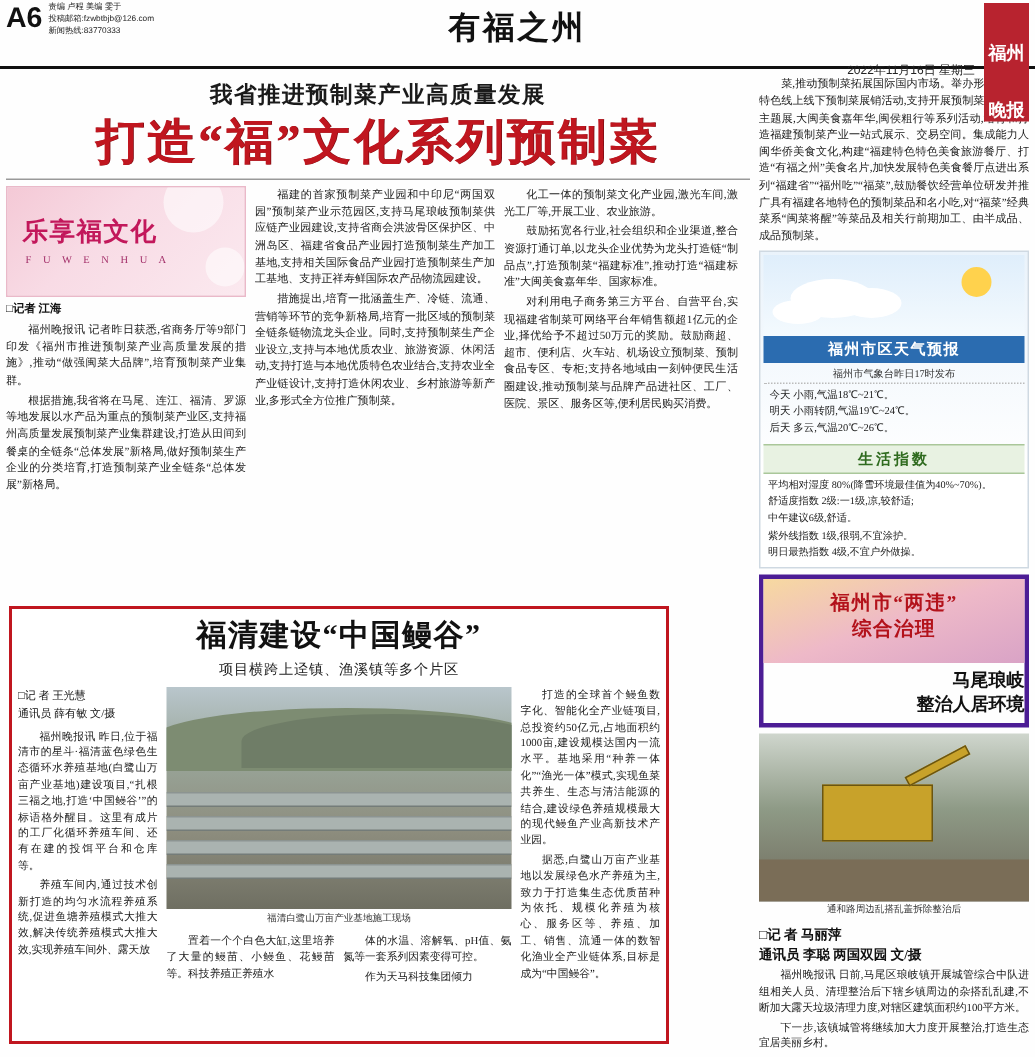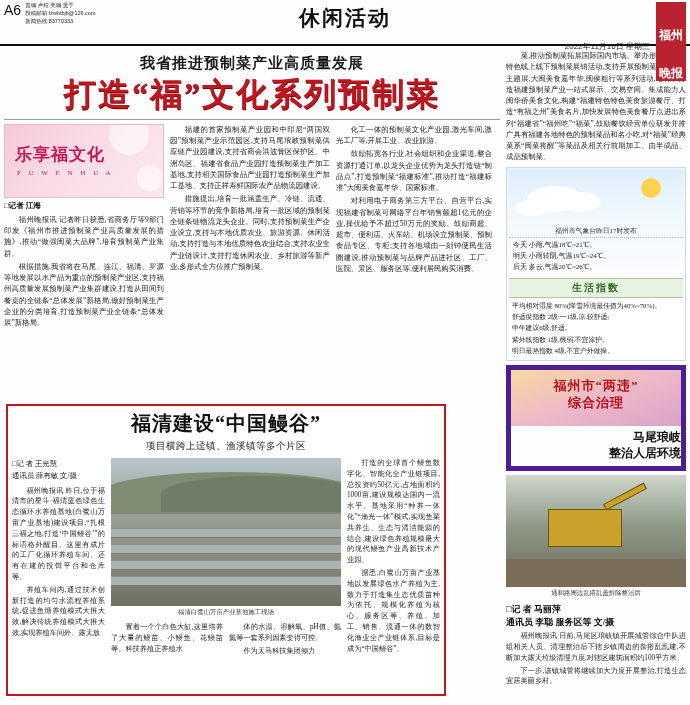--- a/index.html
+++ b/index.html
@@ -26,22 +26,22 @@
   }
   .pagenum-block {
     width: 150px;
     padding: 2px 0 0 4px;
     display: flex;
     align-items: flex-start;
     gap: 4px;
   }
   .pagenum {
     font-family: "Liberation Sans", sans-serif;
-    font-size: 14px;
-    font-weight: normal;
+    font-size: 19px;
+    font-weight: bold;
     color: #111;
     line-height: 1;
     padding-top: 1px;
   }
   .credits {
     font-size: 5.5px;
     line-height: 1.45;
     color: #222;
     font-family: "Liberation Sans", sans-serif;
     white-space: nowrap;
@@ -227,21 +227,21 @@
     margin: 3px 0 2px;
   }
   .life-rows {
     font-size: 6.8px;
     line-height: 1.65;
     color: #222;
     padding: 0 3px 2px;
   }
 
   .promo-card {
-    border: 5px solid #4c1d95;
+    border: 3px solid #4c1d95;
     margin-bottom: 4px;
   }
   .promo-top {
     height: 56px;
     background: linear-gradient(160deg,#f7d9a0 0%, #eeb9c8 50%, #d9a3c6 100%);
     position: relative;
     overflow: hidden;
   }
   .promo-title {
     position: absolute;
@@ -406,21 +406,21 @@
 
   <div class="masthead">
     <div class="pagenum-block">
       <div class="pagenum">A6</div>
       <div class="credits">
         <div>责编 卢程  美编 雯于</div>
         <div>投稿邮箱:fzwbtbjb@126.com</div>
         <div>新闻热线:83770333</div>
       </div>
     </div>
-    <div class="masthead-title">休闲活动</div>
+    <div class="masthead-title">有福之州</div>
     <div class="masthead-right">
       <div class="dateline">2022年11月16日  星期三</div>
       <div class="paper-logo">
         <span>福州</span>
         <span>晚报</span>
       </div>
     </div>
   </div>
 
   <div class="content">
@@ -472,20 +472,21 @@
         <p>菜,推动预制菜拓展国际国内市场。举办形式多样的特色线上线下预制菜展销活动,支持开展预制菜产业专题主题展,大闽美食嘉年华,闽侯粗行等系列活动,培育和打造福建预制菜产业一站式展示、交易空间。集成能力人闽华侨美食文化,构建“福建特色特色美食旅游餐厅、打造“有福之州”美食名片,加快发展特色美食餐厅点进出系列“福建省”“福州吃”“福菜”,鼓励餐饮经营单位研发并推广具有福建各地特色的预制菜品和名小吃,对“福菜”经典菜系“闽菜将醒”等菜品及相关行前期加工、由半成品、成品预制菜。</p>
       </div>
 
       <div class="weather-card">
         <div class="cloud-art">
           <div class="sun"></div>
           <div class="cloud" style="width:56px;height:26px;left:18px;top:16px;"></div>
           <div class="cloud" style="width:40px;height:20px;left:52px;top:22px;"></div>
           <div class="cloud" style="width:34px;height:16px;left:6px;top:30px;"></div>
         </div>
+        <div class="weather-banner">福州市区天气预报</div>
         <div class="weather-issue">福州市气象台昨日17时发布</div>
         <div class="weather-rows">
           <div>今天 小雨,气温18℃~21℃。</div>
           <div>明天 小雨转阴,气温19℃~24℃。</div>
           <div>后天 多云,气温20℃~26℃。</div>
         </div>
         <div class="life-banner">生活指数</div>
         <div class="life-rows">
           <div>平均相对湿度  80%(降雪环境最佳值为40%~70%)。</div>
           <div>舒适度指数  2级:一1级,凉,较舒适;</div>
@@ -510,21 +511,21 @@
 
       <div class="right-photo">
         <div class="dirt"></div>
         <div class="excavator"></div>
         <div class="exc-arm"></div>
       </div>
       <div class="right-caption">通和路周边乱搭乱盖拆除整治后</div>
 
       <div class="right-title">
         <div>□记 者  马丽萍</div>
-        <div>通讯员  李聪  服务区等  文/摄</div>
+        <div>通讯员  李聪  两国双园  文/摄</div>
       </div>
 
       <div class="right-body">
         <p>福州晚报讯  日前,马尾区琅岐镇开展城管综合中队进组相关人员、清理整治后下辖乡镇周边的杂搭乱乱建,不断加大露天垃圾清理力度,对辖区建筑面积约100平方米。</p>
         <p>下一步,该镇城管将继续加大力度开展整治,打造生态宜居美丽乡村。</p>
       </div>
     </div>
   </div>
 
   <div class="feature">

